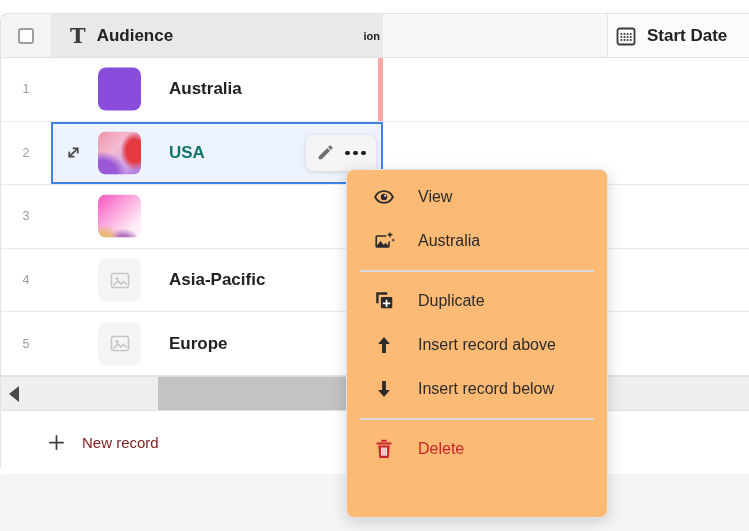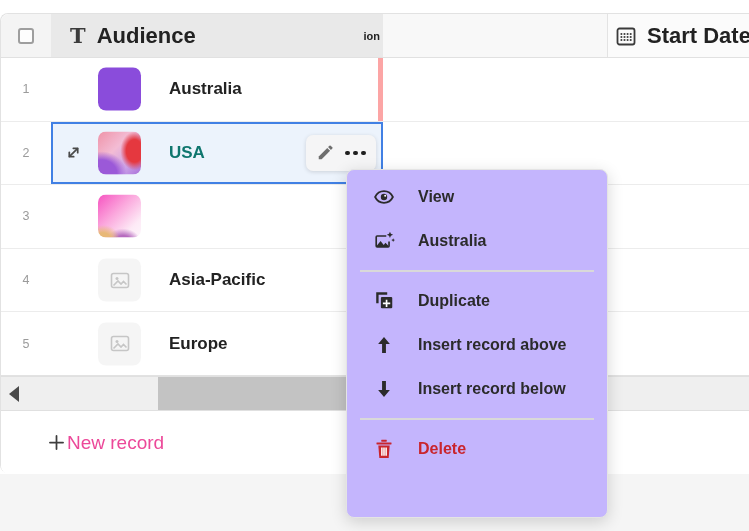--- a/index.html
+++ b/index.html
@@ -14,21 +14,21 @@
     position:absolute; top:13px; left:0; width:750px; height:460px;
     background:#fff; border:1px solid #e2e2e2; border-right:none;
     border-radius:8px 0 0 8px;
   }
   .hdr { position:absolute; top:0; left:0; right:0; height:44px; border-bottom:1px solid #e1e1e1; }
   .hdr-sec { position:absolute; top:0; bottom:0; display:flex; align-items:center; }
   .hdr-check { left:0; width:50px; background:#f4f4f4; justify-content:center; border-radius:8px 0 0 0; }
   .hdr-aud   { left:50px; width:332px; background:#e9e9e9; padding-left:19px; }
   .hdr-mid   { left:382px; width:225px; background:#f8f8f8; border-right:1px solid #e3e3e3; }
   .hdr-date  { left:607px; width:143px; background:#fbfbfb; padding-left:6px; }
-  .hdr-label { font-size:22px; font-weight:700; color:#222; white-space:nowrap; }
+  .hdr-label { font-size:17px; font-weight:700; color:#222; white-space:nowrap; }
   .t-glyph { font-family:"DejaVu Serif","Liberation Serif",serif; font-weight:700; font-size:21px; color:#3b3b3b; margin-right:11px; line-height:1; }
   .clipped-label { position:absolute; right:3px; top:0; bottom:0; display:flex; align-items:center; font-size:11px; font-weight:700; color:#222;margin-left:34px; }
   .checkbox { width:16px; height:16px; border:2px solid #9e9e9e; border-radius:3px; background:#fdfdfd; }
   .cal-icon { margin-right:9px; display:flex; }
 
   
   .rows { position:absolute; top:44px; left:0; right:0; height:318px; display:flex; flex-direction:column; }
   .row { flex:1; display:flex; border-bottom:1px solid #ececec; position:relative; background:#fff; }
   .row:last-child { border-bottom:1px solid #e2e2e2; }
   .cell-num { width:50px; display:flex; align-items:center; justify-content:center; font-size:12.5px; color:#9b9b9b; }
@@ -62,29 +62,29 @@
 
   
   .hscroll { position:absolute; top:362px; left:0; right:0; height:34px; background:#efefef; border-top:1px solid #e0e0e0; }
   .scroll-left { position:absolute; left:8px; top:50%; transform:translateY(-50%); width:0; height:0;
     border-top:8px solid transparent; border-bottom:8px solid transparent; border-right:10px solid #4a4a4a; cursor:pointer; }
   .scroll-thumb { position:absolute; left:157px; top:0; bottom:0; width:273px; background:#c3c3c3; cursor:grab; }
 
   
   .newrec { position:absolute; top:396px; left:0; right:0; height:64px; background:#fff;
     border-top:1px solid #e0e0e0; border-radius:0 0 0 8px; display:flex; align-items:center; padding-left:45px; cursor:pointer; }
-  .newrec-label { font-size:19px; color:#ec4899; }
+  .newrec-label { font-size:15px; color:#7f1d1d; margin-left:15px; }
 
   .below { position:absolute; top:474px; left:0; right:0; bottom:0; background:#f5f5f5; }
 
   
   .menu {
     position:absolute; left:346px; top:169px; width:262px; height:349px; z-index:50;
-    background:#c4b5fd; border:1px solid #e4e4e4; border-radius:8px;
-    box-shadow:0 4px 16px rgba(0,0,0,.16); padding:5px 0;font-weight:bold;
+    background:#fdba74; border:1px solid #e4e4e4; border-radius:8px;
+    box-shadow:0 4px 16px rgba(0,0,0,.16); padding:5px 0;
   }
   .menu-item { height:44px; display:flex; align-items:center; padding-left:25px; cursor:pointer; }
   .menu-item .mi-icon { width:24px; height:24px; display:flex; align-items:center; justify-content:center; }
   .menu-item .mi-label { font-size:16px; color:#2b2b2b; margin-left:22px; white-space:nowrap; }
   .menu-item.danger .mi-label { color:#c9252d; }
   .menu-divider { height:2px; background:#d9d9d9; margin:7px 13px; }
 </style>
 </head>
 <body>
 

